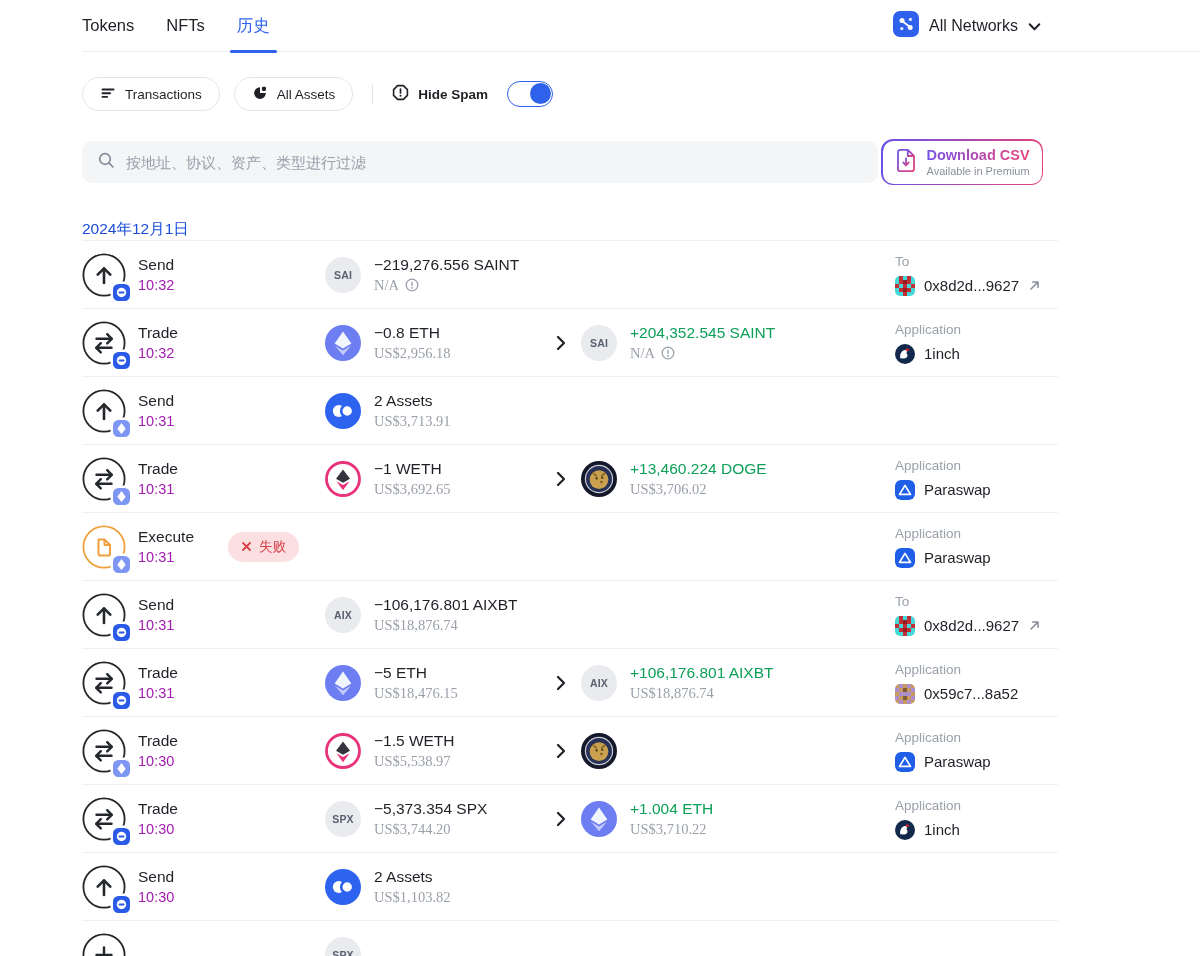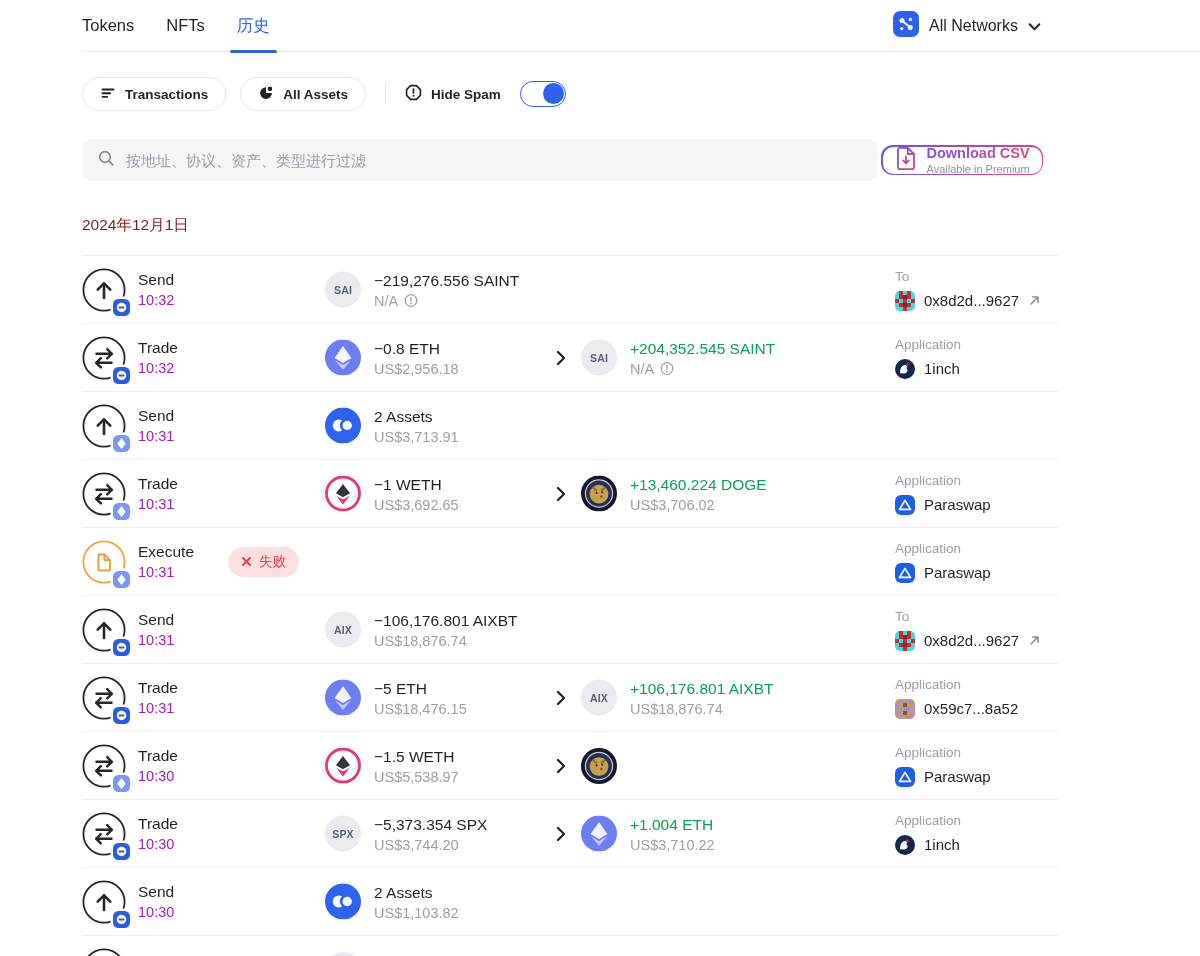--- a/index.html
+++ b/index.html
@@ -11,53 +11,53 @@
   .header { height:52px; border-bottom:1px solid #ECEDEF; display:flex; align-items:center; position:relative; }
   .tabs { display:flex; gap:32px; height:52px; align-items:center; }
   .tab { font-size:16.5px; font-weight:500; color:#1F2127; position:relative; height:52px; display:flex; align-items:center; cursor:pointer; }
   .tab.active { color:#2E62EC; }
   .tab.active::after { content:""; position:absolute; left:-7px; right:-7px; bottom:-1px; height:3px; background:#2E62EC; border-radius:3px; }
   .network { position:absolute; left:811px; top:0; height:52px; display:flex; align-items:center; gap:10px; cursor:pointer; }
   .network-label { font-size:16px; font-weight:500; }
 
   
   .filterrow { margin-top:25px; display:flex; align-items:center; gap:14px; height:34px; }
-  .chip { height:34px; border:1px solid #E3E5EA; border-radius:18px; display:inline-flex; align-items:center; gap:9px; padding:16px 17px; font-size:13.5px; font-weight:700; background:#fff; cursor:pointer; }
+  .chip { height:34px; border:1px solid #E3E5EA; border-radius:18px; display:inline-flex; align-items:center; gap:9px; padding:16px 17px; font-size:13.5px; font-weight:400; background:#fff; cursor:pointer; }
   .vdiv { width:1px; height:20px; background:#E3E5EA; margin:0 5px; }
   .spam { display:flex; align-items:center; gap:9px; font-size:13.5px; font-weight:700; }
   .toggle { width:46px; height:26px; border:1.5px solid #2E62EC; border-radius:14px; background:#fff; position:relative; margin-left:10px; cursor:pointer; }
   .toggle .knob { position:absolute; right:1px; top:1px; width:21px; height:21px; border-radius:50%; background:#2E62EC; }
 
   
   .searchrow { margin-top:28px; display:flex; align-items:center; gap:3px; }
   .searchbar { width:796px; height:42px; background:#F4F5F7; border-radius:10px; display:flex; align-items:center; gap:11px; padding:0 15px; }
   .searchbar input { flex:1; border:none; outline:none; background:transparent; font-size:15px; color:#1F2127; font-family:inherit; }
   .searchbar input::placeholder { color:#9AA0AA; }
-  .dl-wrap { width:162px; height:30px; border-radius:12px; padding:1.5px; background:linear-gradient(100deg,#6A52E8,#E8417A); cursor:pointer; }
+  .dl-wrap { width:162px; height:46px; border-radius:12px; padding:1.5px; background:linear-gradient(100deg,#6A52E8,#E8417A); cursor:pointer; }
   .dl-inner { width:100%; height:100%; border-radius:10.5px; background:#fff; display:flex; align-items:center; gap:10px; padding:0 12px; }
   .dl-title { font-size:14.5px; font-weight:700; background:linear-gradient(90deg,#7A52E8,#E8417A); -webkit-background-clip:text; background-clip:text; color:transparent; white-space:nowrap; }
   .dl-sub { font-size:11px; color:#8B919D; margin-top:2px; white-space:nowrap; }
 
   
-  .date { margin-top:34px; margin-bottom:19px; font-size:15.5px; font-weight:500; color:#7f1d1d; }
+  .date { margin-top:34px; font-size:15.5px; font-weight:500; color:#1d4ed8; }
   .rows { width:976px; }
   .row { position:relative; height:68px; border-top:1px solid #EFF0F2; }
   .type-cell { position:absolute; left:0; top:50%; transform:translateY(-50%); display:flex; align-items:center; gap:12px; }
   .type-icon { position:relative; width:44px; height:44px; flex:none; }
   .type-badge { position:absolute; right:-4px; bottom:-4px; width:17px; height:17px; border-radius:6px; box-shadow:0 0 0 2.5px #fff; display:flex; }
   .type-label { font-size:15.5px; color:#1F2127; }
   .type-time { font-size:14.5px; color:#a21caf; margin-top:3px; }
   .status-pill { display:inline-flex; align-items:center; gap:7px; background:#FBDFE1; color:#D6414B; border-radius:15px; padding:6px 13px; font-size:13.5px; font-weight:500; margin-left:22px; }
   .asset { position:absolute; top:50%; transform:translateY(-50%); display:flex; align-items:center; gap:13px; }
   .asset.a1 { left:243px; } .asset.a2 { left:499px; }
   .a-icon { width:36px; height:36px; display:flex; flex:none; }
   .token-circle { width:36px; height:36px; border-radius:50%; background:#E9EBEE; display:flex; align-items:center; justify-content:center; font-size:10.5px; font-weight:700; color:#596070; letter-spacing:.2px; }
   .a-amount { font-size:15.5px; color:#1F2127; white-space:nowrap; }
   .a-amount.in { color:#0B9F57; }
-  .a-sub { font-size:14.5px; color:#9AA0AA; margin-top:3px; display:flex; align-items:center; gap:6px; }
+  .a-sub { font-size:14.5px; color:#9AA0AA; margin-top:3px; display:flex; align-items:center; gap:6px;font-family:Liberation Serif, serif; }
   .chev { position:absolute; left:474px; top:50%; transform:translateY(-50%); display:flex; }
   .side { position:absolute; left:813px; top:50%; transform:translateY(-50%); }
   .side-label { font-size:13.5px; color:#9AA0AA; margin-bottom:7px; }
   .side-row { display:flex; align-items:center; gap:9px; font-size:15px; color:#1F2127; cursor:pointer; }
   .side-icon { width:20px; height:20px; border-radius:5px; overflow:hidden; display:flex; flex:none; }
 </style>
 </head>
 <body>
 
 <div class="page">

